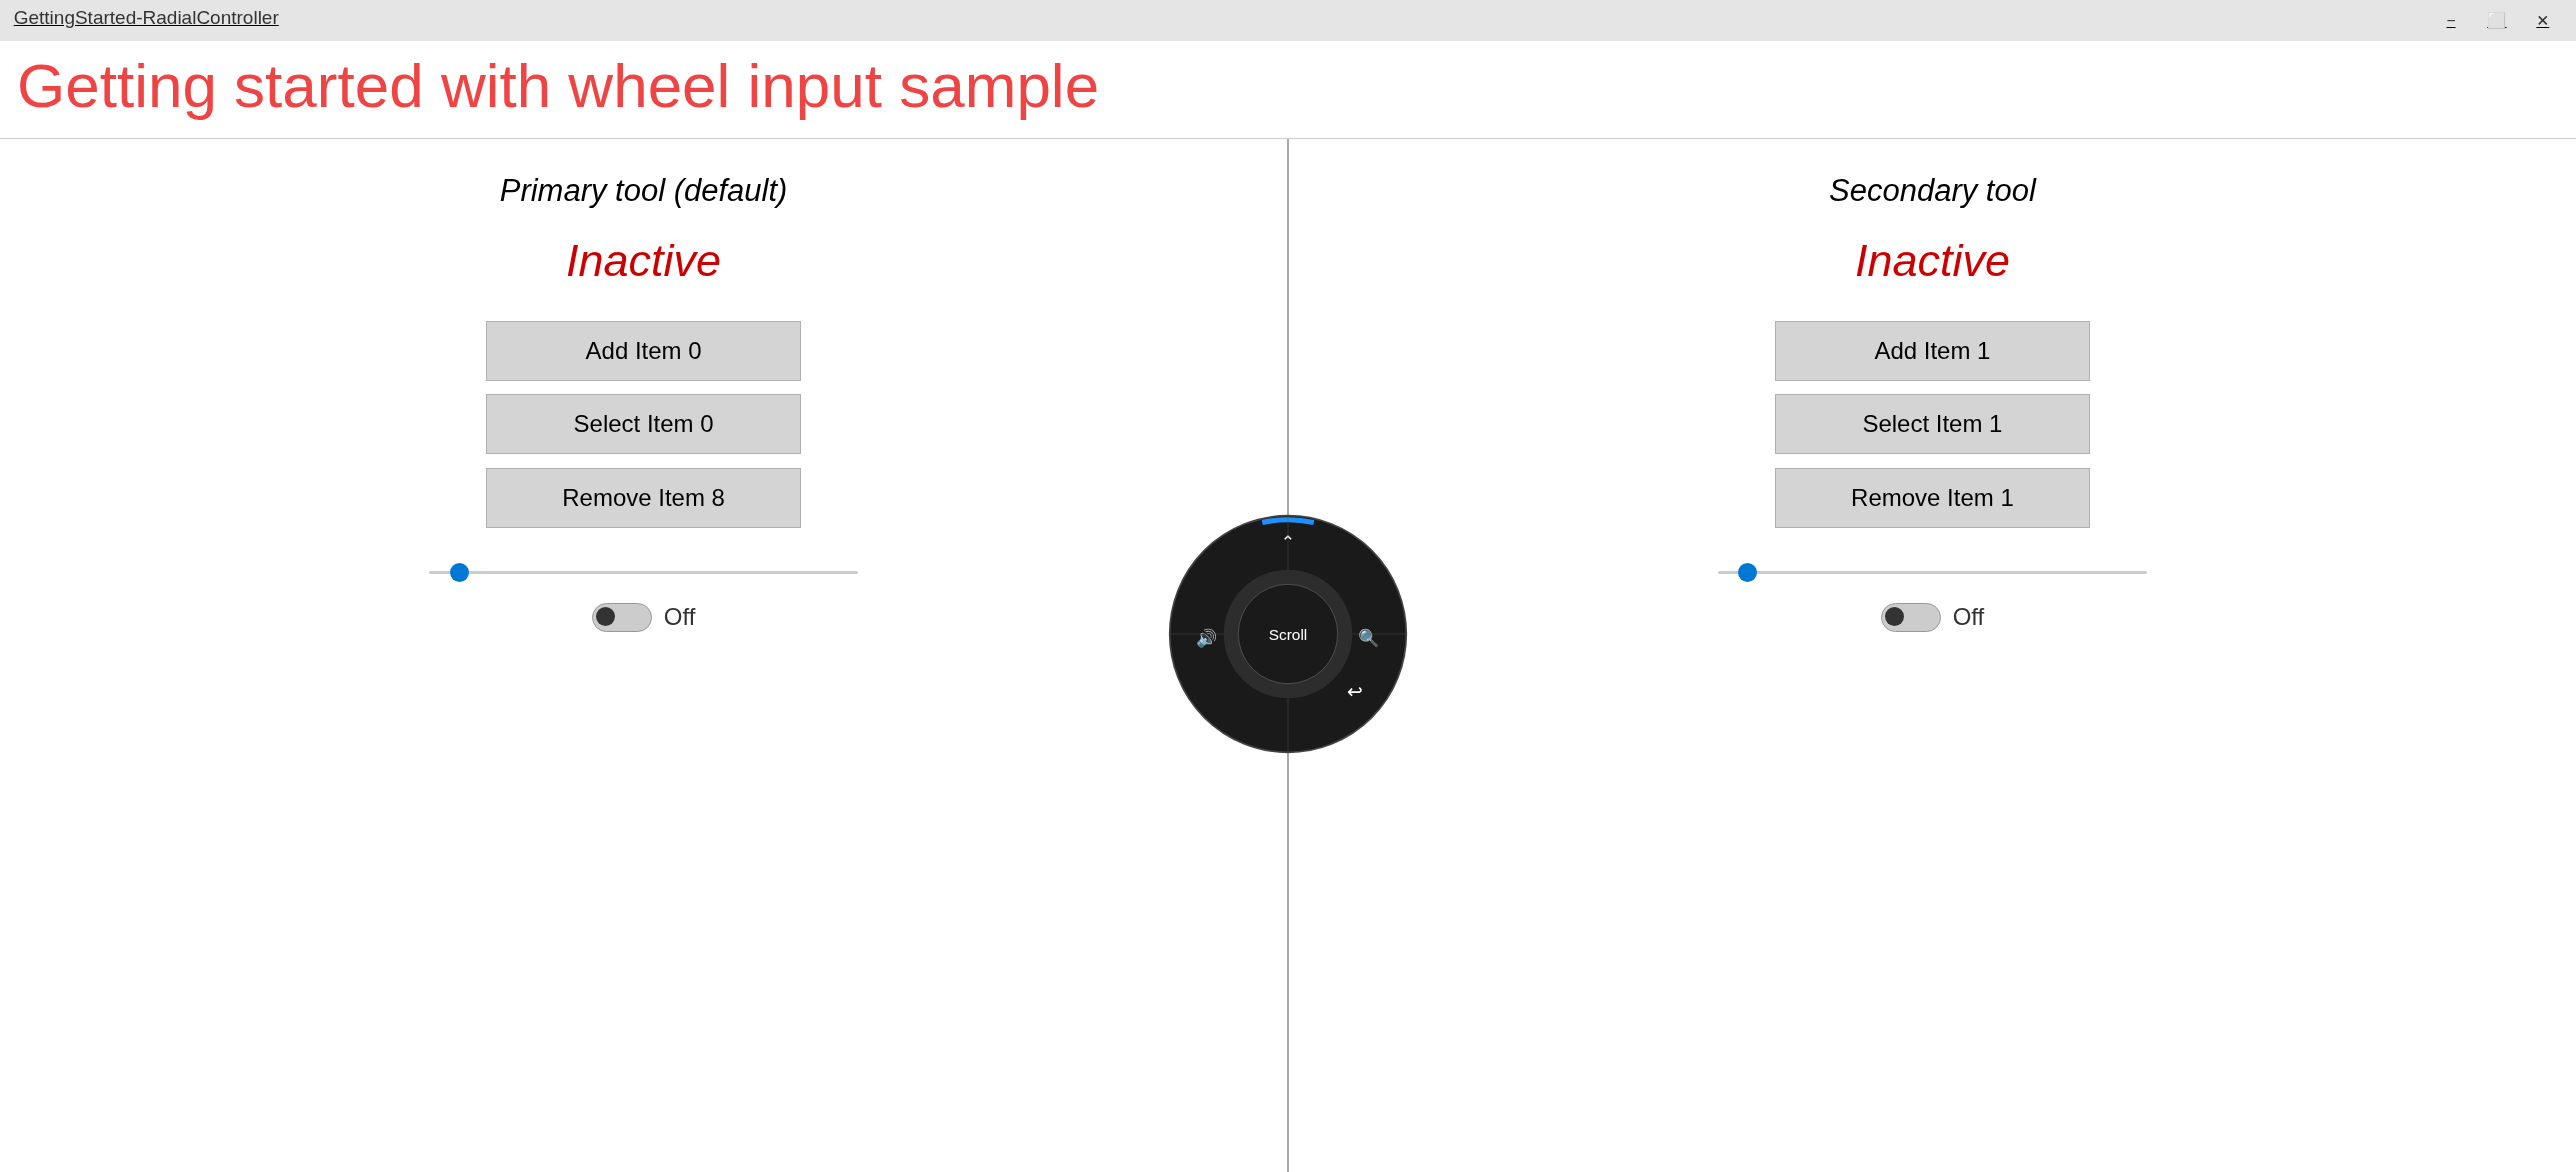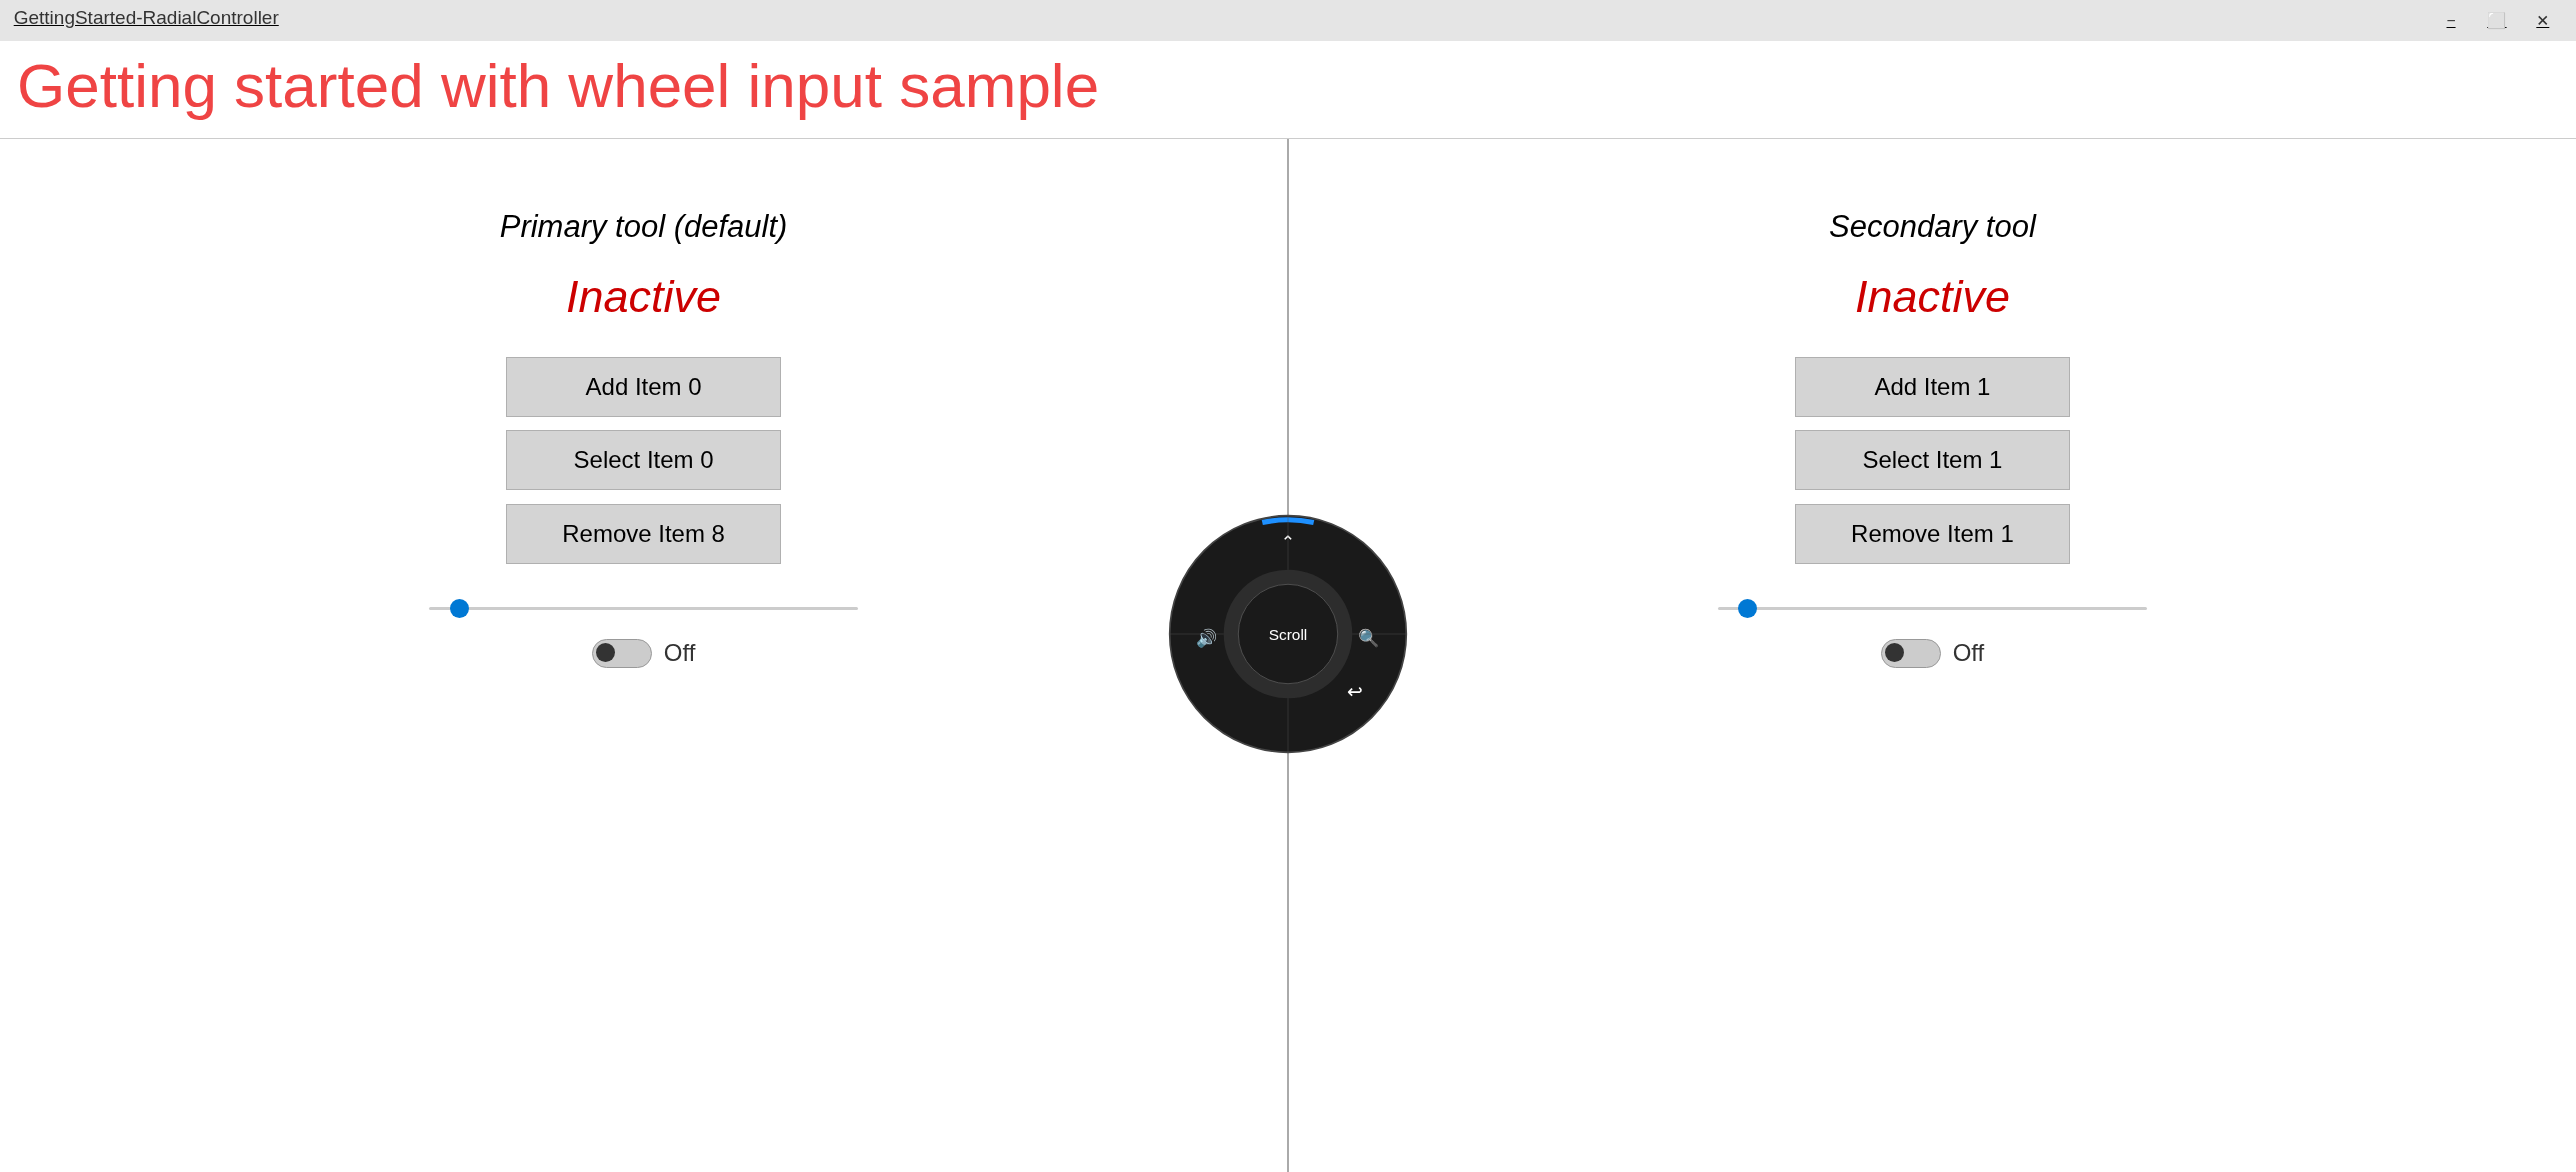--- a/index.html
+++ b/index.html
@@ -69,40 +69,39 @@
       background: #aaa;
       height: 100%;
     }
 
     .panel-title {
       font-size: 31px;
       font-style: italic;
       font-weight: 400;
       color: #000;
       margin-bottom: 26px;
-      margin-top: 36px;
     }
 
     .status {
       font-size: 45px;
       font-style: italic;
       font-weight: 400;
       color: #cc0000;
       margin-bottom: 34px;
     }
 
     .btn-group {
       display: flex;
       flex-direction: column;
       gap: 13.7px;
       margin-bottom: 34px;
     }
 
     .ctrl-btn {
-      width: 275px;
+      width: 315px;
       height: 60px;
       background: #d4d4d4;
       border: 0.9px solid #b0b0b0;
       font-size: 24px;
       color: #000;
       cursor: pointer;
       display: flex;
       align-items: center;
       justify-content: center;
       padding: 0 13.7px;

